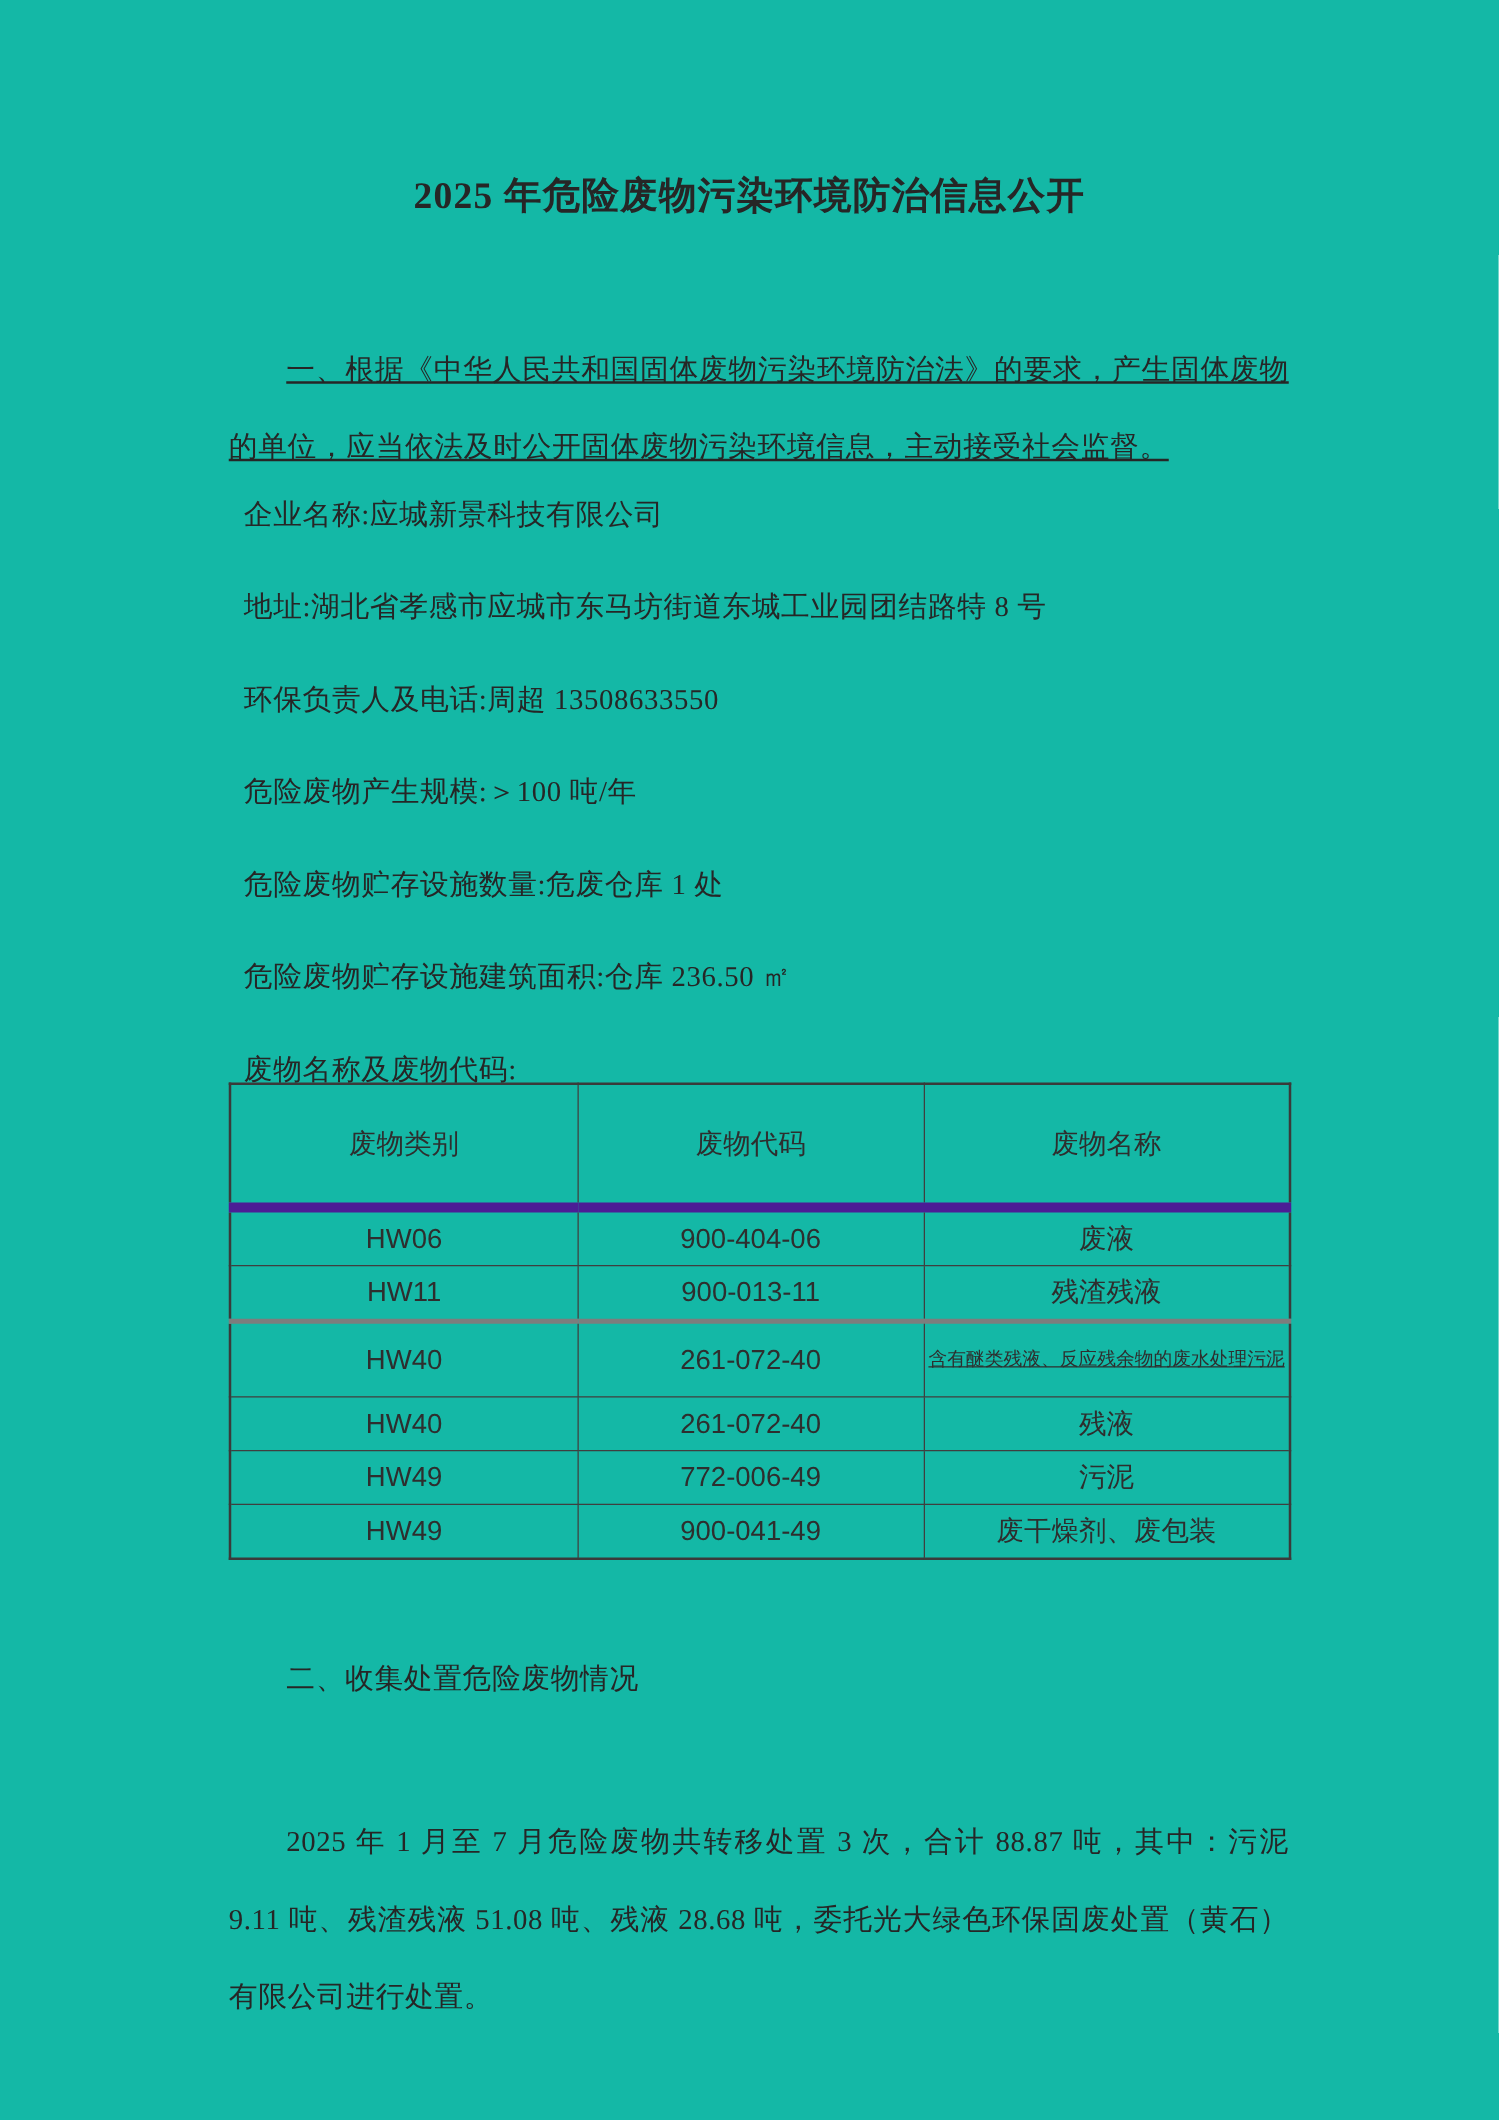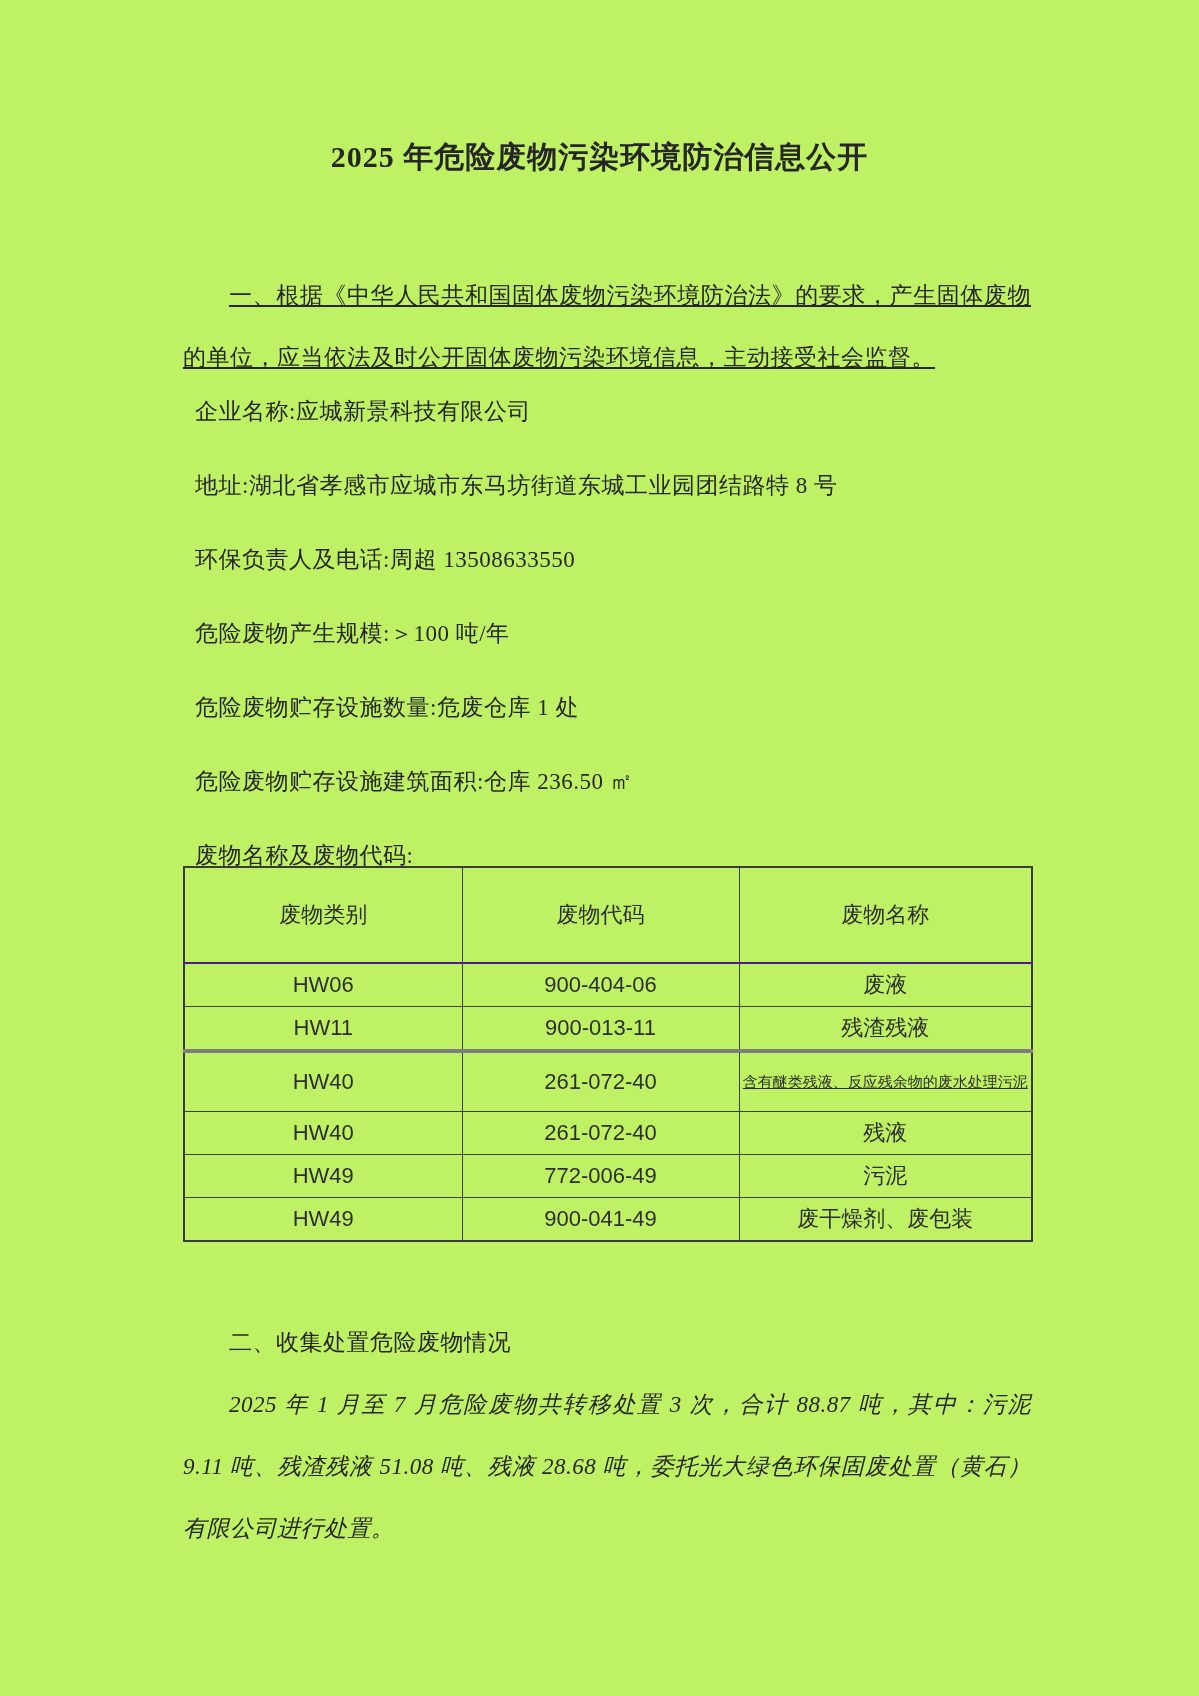--- a/index.html
+++ b/index.html
@@ -4,21 +4,21 @@
 <style>
   html, body {
     margin: 0;
     padding: 0;
     background: #ffffff;
   }
   .page {
     position: relative;
     width: 1199px;
     height: 1696px;
-    background: #bef264;
+    background: #14b8a6;
     overflow: hidden;
     font-family: "Liberation Serif", "DejaVu Serif", serif;
     color: #262626;
   }
   .content {
     position: absolute;
     left: 183px;
     width: 848px;
     top: 0;
   }
@@ -71,42 +71,42 @@
   .waste-table col.c1 { width: 278px; }
   .waste-table col.c2 { width: 277px; }
   .waste-table col.c3 { width: 293px; }
   .waste-table th, .waste-table td {
     border: 1.5px solid #3f3f3f;
     text-align: center;
     vertical-align: middle;
     padding: 0 2px;
     font-weight: normal;
   }
-  .waste-table tr.hdr th     { height: 94px; border-bottom: 2px solid #4c1d95; }
+  .waste-table tr.hdr th     { height: 94px; border-bottom: 8px solid #4c1d95; }
   .waste-table tr.r-normal td{ height: 42px; }
   .waste-table tr.r-tall td  { height: 56px; }
   .waste-table tr.thick-top td { border-top: 4px solid #7d7d7d; }
   .waste-table td.wrap-cell {
     font-size: 15px;
     line-height: 26px;
     padding: 1px 0;
     text-decoration: underline;
   }
   .waste-table { border: 2.5px solid #3a3a3a; }
   .section2-heading {
     position: absolute;
     top: 1289px;
     left: 0;
     width: 100%;
     font-size: 23px;
     line-height: 62px;
     text-indent: 2em;
     letter-spacing: 0.5px;
   }
-  .para-closing { top: 1351px; font-style: italic; }
+  .para-closing { top: 1420px; }
 </style>
 </head>
 <body>
 
 <div class="page">
   <div class="doc-title">2025 年危险废物污染环境防治信息公开</div>
 
   <div class="content">
     <p class="para para-intro">一、根据《中华人民共和国固体废物污染环境防治法》的要求，产生固体废物的单位，应当依法及时公开固体废物污染环境信息，主动接受社会监督。</p>
 

